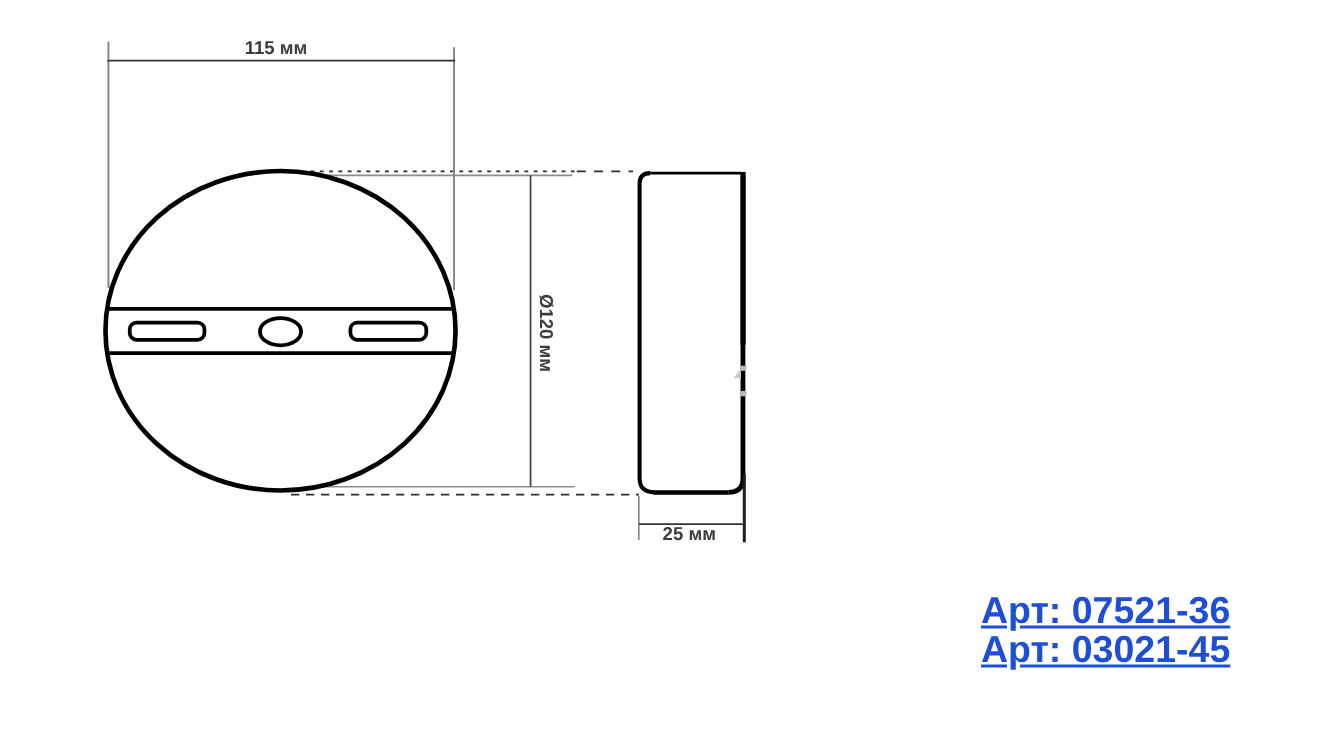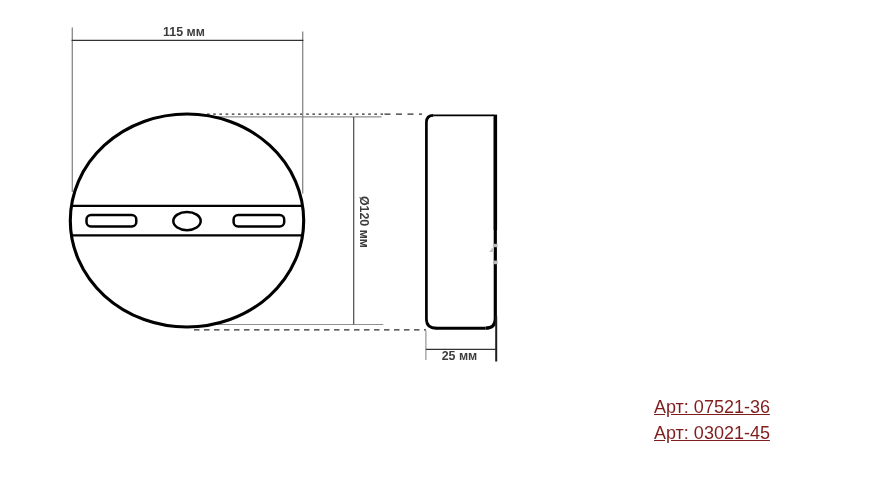--- a/index.html
+++ b/index.html
@@ -1,20 +1,20 @@
 <!DOCTYPE html>
 <html><head>
 <meta charset="utf-8">
 <style>
   html,body{margin:0;padding:0;background:#ffffff;}
   .page{position:relative;width:890px;height:500px;background:#ffffff;overflow:hidden;
         font-family:"Liberation Sans", sans-serif;margin-left:16px;}
   svg{position:absolute;left:0;top:0;}
-  .art{position:absolute;left:638px;top:395px;color:#7f1d1d;
-       font-family:"Liberation Sans", sans-serif;font-weight:normal;font-size:18px;line-height:25.6px;}
+  .art{position:absolute;left:638px;top:395px;color:#1d4ed8;
+       font-family:"Liberation Sans", sans-serif;font-weight:bold;font-size:25px;line-height:25.6px;}
   .art div{text-decoration:underline;}
 </style>
 </head>
 <body>
 <div class="page">
 <svg width="890" height="500" viewBox="0 0 890 500">
 
   <g stroke="#2e2e2e" fill="none">
     <line x1="191" y1="114.2" x2="367" y2="114.2" stroke-width="1.2" stroke-dasharray="2.6,3.6"></line>
     <line x1="368.5" y1="114.2" x2="406" y2="114.2" stroke-width="1.2" stroke-dasharray="6,5.5"></line>

